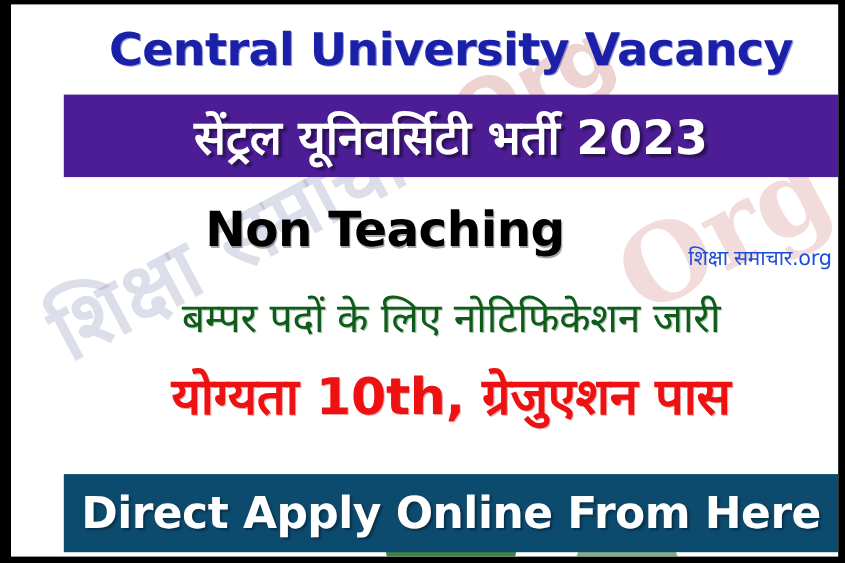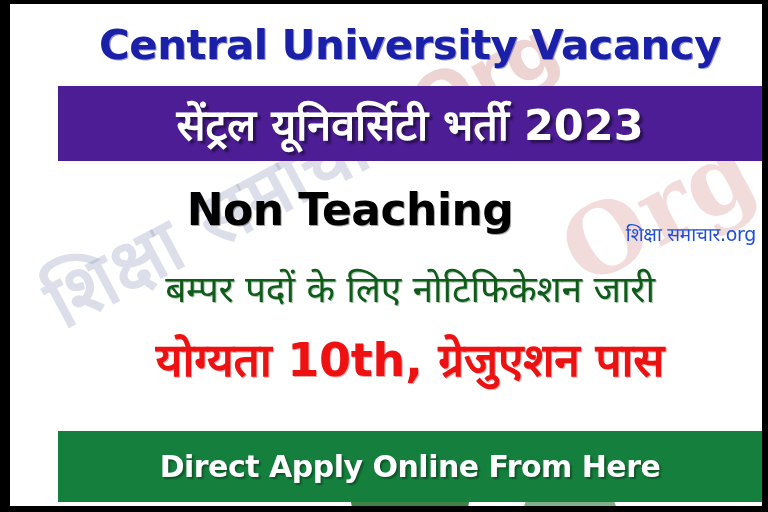--- a/index.html
+++ b/index.html
@@ -179,24 +179,24 @@
 
   
   .gap {
     flex: 1 1 auto;
     min-height: 2px;
   }
 
   
   .band-green {
     height: 71px;
-    background: #15803d;
-    font-family: "DejaVu Sans", sans-serif;
-    font-weight: 700;
-    font-size: 30px;
+    background: #0c4a6e;
+    font-family: "DejaVu Sans", sans-serif;
+    font-weight: 700;
+    font-size: 40px;
     color: #ffffff;
     letter-spacing: -0.5px;
     text-shadow: 2px 2px 2px rgba(0,0,0,0.35);
     margin-bottom: 4px;
   }
 </style>
 </head>
 <body>
 
 <div id="poster">

